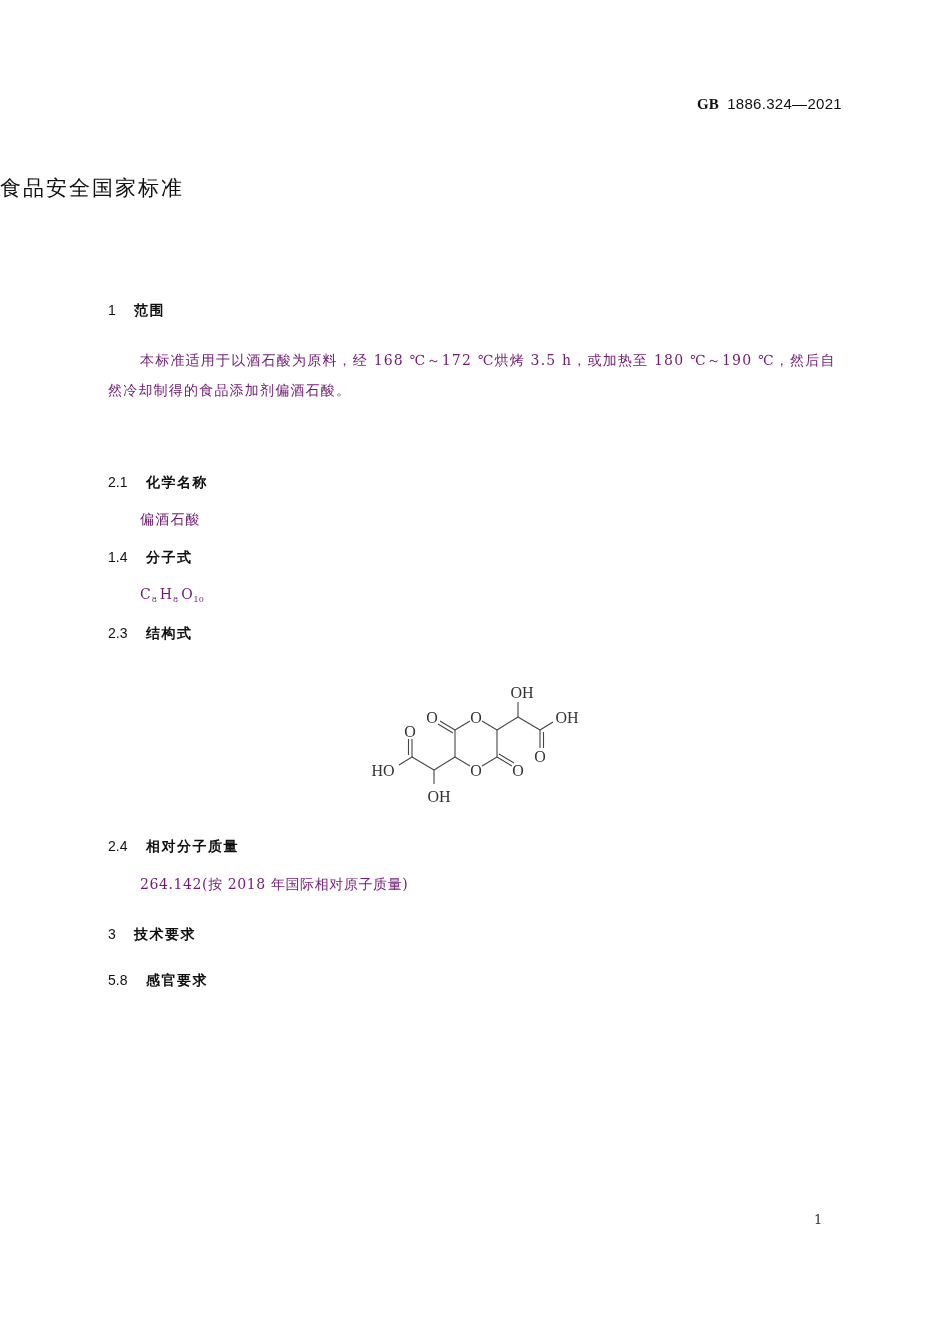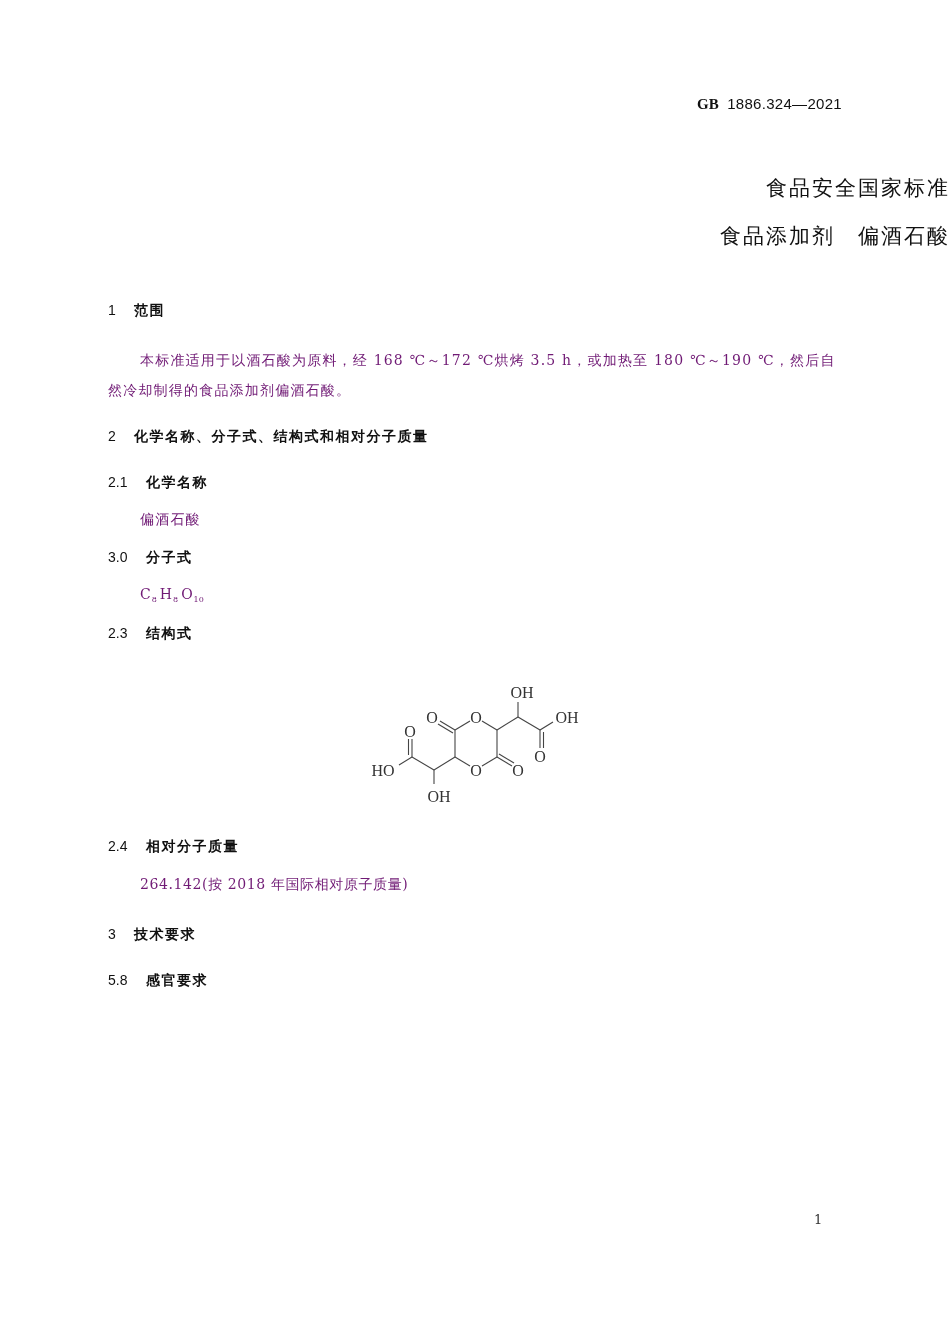--- a/index.html
+++ b/index.html
@@ -1,20 +1,20 @@
 <!DOCTYPE html>
 <html><head>
 <meta charset="utf-8">
 <style>
   html, body { margin: 0; padding: 0; background: #ffffff; }
   body { width: 950px; height: 1344px; position: relative; overflow: hidden; color: #1a1a1a; }
   .page { position: absolute; left: 0; top: 0; width: 950px; height: 1344px; background: #fff; }
   .std-no { position: absolute; right: 108px; top: 95px; font-family: "Liberation Sans", sans-serif; font-size: 15px; letter-spacing: 0.3px; color: #111; }
   .std-no .gb { font-family: "Liberation Serif", serif; font-weight: bold; margin-right: 8px; }
-  .title { position: absolute; left: 0; width: 950px; text-align: right; font-family: "DejaVu Sans", sans-serif; font-size: 21px; letter-spacing: 2px; color: #111; }
+  .title { position: absolute; left: 0; width: 950px; text-align: left; font-family: "DejaVu Sans", sans-serif; font-size: 21px; letter-spacing: 2px; color: #111; }
   .t1 { top: 174px; }
   .t2 { top: 222px; }
   .h { position: absolute; left: 108px; font-family: Liberation Sans, sans-serif; font-size: 14px; font-weight: bold; letter-spacing: 1.5px; color: #111; }
   .h .num { display: inline-block; font-weight: normal; letter-spacing: 0; }
   .h1 .num { width: 26px; }
   .h2 .num { width: 38px; }
   .p { position: absolute; font-family: "DejaVu Serif", serif; font-size: 14px; letter-spacing: 1.2px; color: #701a75; line-height: 30px; }
   .p-indent { left: 108px; width: 740px; text-indent: 32px; }
   .p-plain { left: 140px; }
   .formula sub { font-size: 8px; vertical-align: -3px; margin: 0 3px 0 1px; }
@@ -24,38 +24,34 @@
 </head>
 <body>
 
 <div class="page">
 
   <div class="std-no">
     <span class="gb">GB</span><span>1886.324—2021</span>
   </div>
 
   <div class="title t1">食品安全国家标准</div>
-  <div class="title t2">食品添加剂　偏酒石酸</div>
 
   <div class="h h1" style="top:302px;">
     <span class="num">1</span><span>范围</span>
   </div>
   <div class="p p-indent" style="top:345px;">本标准适用于以酒石酸为原料，经 168 ℃～172 ℃烘烤 3.5 h，或加热至 180 ℃～190 ℃，然后自然冷却制得的食品添加剂偏酒石酸。</div>
 
-  <div class="h h1" style="top:428px;">
-    <span class="num">2</span><span>化学名称、分子式、结构式和相对分子质量</span>
-  </div>
 
   <div class="h h2" style="top:474px;">
     <span class="num">2.1</span><span>化学名称</span>
   </div>
   <div class="p p-plain" style="top:504px;">偏酒石酸</div>
 
   <div class="h h2" style="top:549px;">
-    <span class="num">3.0</span><span>分子式</span>
+    <span class="num">1.4</span><span>分子式</span>
   </div>
   <div class="p p-plain formula" style="top:579px; letter-spacing:0;">
     <span>C</span><sub>8</sub><span>H</span><sub>8</sub><span>O</span><sub>10</sub>
   </div>
 
   <div class="h h2" style="top:625px;">
     <span class="num">2.3</span><span>结构式</span>
   </div>
 
   <svg class="struct" viewBox="0 0 240 130">

